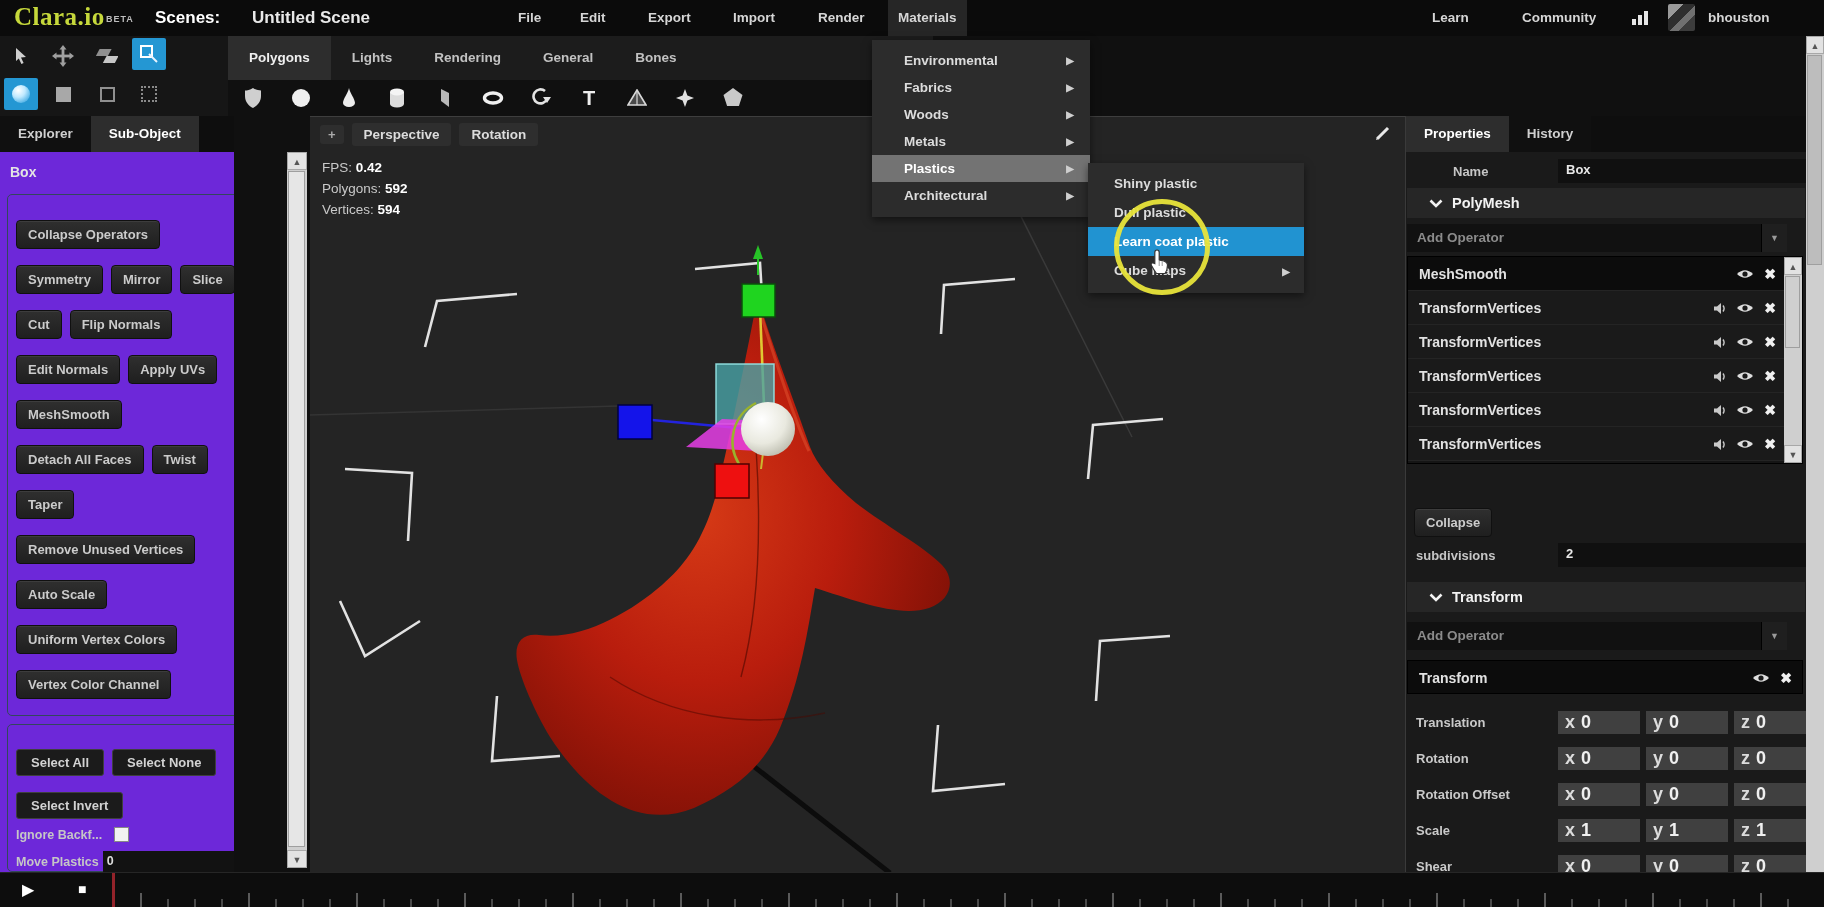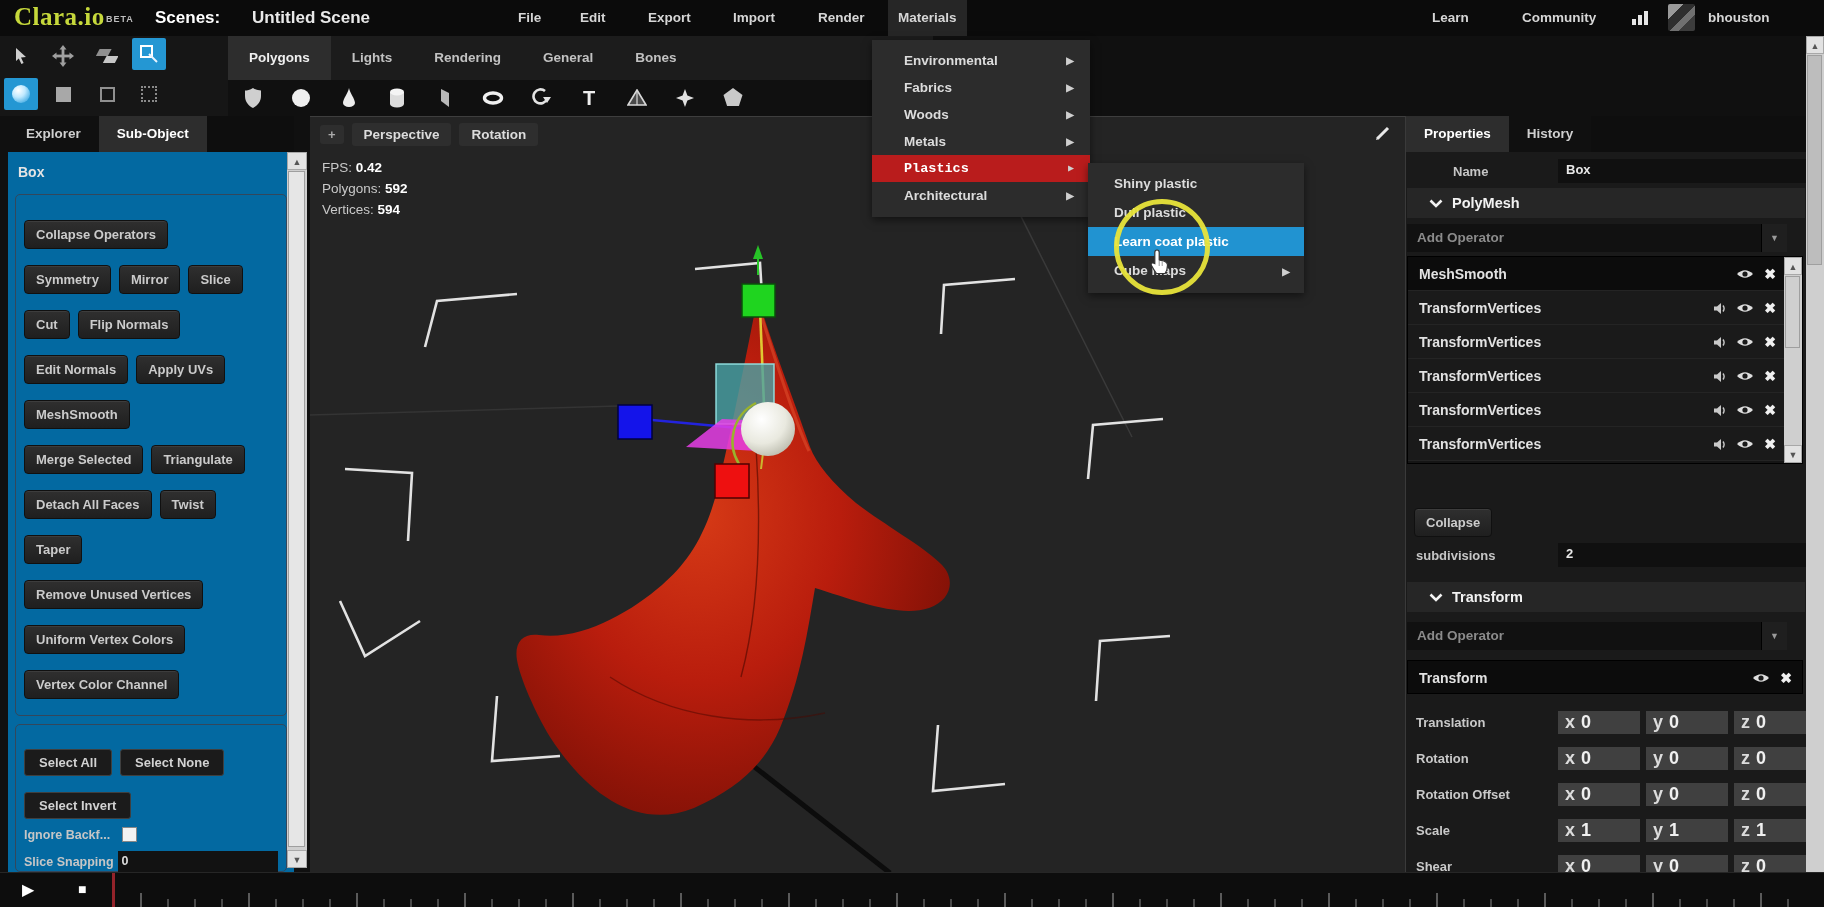--- a/index.html
+++ b/index.html
@@ -30,21 +30,21 @@
 
   
   #tabstrip { position:absolute; left:228px; top:36px; width:705px; height:44px; background:#1c1c1c; }
   .rtab { float:left; height:44px; line-height:44px; padding:0 21px; font-size:13.5px; font-weight:bold; color:#c2c2c2; }
   .rtab.active { background:#2d2d2d; color:#f0f0f0; }
   #shapebar { position:absolute; left:228px; top:80px; width:720px; height:36px; display:flex; align-items:center; gap:26px; padding-left:14px; }
   .shape { width:22px; height:22px; display:flex; align-items:center; justify-content:center; }
   .glyph-T { font-size:20px; font-weight:bold; color:#eee; }
 
   
-  #left-panel { position:absolute; left:8px; top:116px; width:286px; height:756px; background:#0369a1; overflow:hidden; }
+  #left-panel { position:absolute; left:0; top:116px; width:234px; height:756px; background:#6d28d9; overflow:hidden; }
   .ptab { float:left; height:36px; line-height:36px; padding:0 18px; font-size:13.5px; font-weight:bold; color:#cfcfcf; background:#101010; }
   .ptab.active { background:#2d2d2d; color:#fff; }
   #lp-tabrow { position:absolute; left:0; top:0; width:286px; height:36px; background:#0e0e0e; }
   #lp-object { position:absolute; left:10px; top:48px; font-size:14px; font-weight:bold; color:#e4e4e4; }
   #groupbox1 { position:absolute; left:7px; top:78px; width:272px; height:522px; border:1px solid #33475c; border-radius:5px; padding:9px 8px; }
   #groupbox2 { position:absolute; left:7px; top:608px; width:272px; height:148px; border:1px solid #33475c; border-radius:5px; padding:8px 8px; }
   .btnrow { display:flex; gap:8px; margin-bottom:11px;margin-top:16px; }
   .pbtn { background:linear-gradient(#2f2f2f,#1f1f1f); border:1px solid #101010; border-radius:4px;
     box-shadow:inset 0 1px 0 rgba(255,255,255,.07); color:#cbcbcb; font-size:13px; font-weight:bold;
     padding:6px 11px; white-space:nowrap; }
@@ -67,21 +67,21 @@
   .chip.mini { padding:2px 8px; color:#aaa; font-size:13px; }
   #vp-stats { position:absolute; left:12px; top:40px; z-index:5; }
   #vp-stats .srow { font-size:13.5px; color:#c9c9c9; line-height:21px; }
   #vp-stats .srow b { color:#fff; }
   #pencil-btn { position:absolute; right:14px; top:8px; z-index:5; }
 
   
   #mat-menu { position:absolute; left:872px; top:40px; width:218px; background:#2c2c2c; padding:7px 0 8px 0; z-index:50; box-shadow:0 3px 8px rgba(0,0,0,.5); }
   .mi { position:relative; height:27px; line-height:27px; padding-left:32px; font-size:13.5px; font-weight:bold; color:#dcdcdc; }
   .mi .arr { position:absolute; right:16px; top:0; font-size:10px; color:#cfcfcf; }
-  .mi.active { background:#b91c1c; color:#fff;font-family:Liberation Mono, monospace; }
+  .mi.active { background:#737373; color:#fff; }
   #mat-submenu { position:absolute; left:1088px; top:163px; width:216px; background:#2c2c2c; padding:6px 0 8px 0; z-index:50; box-shadow:0 3px 8px rgba(0,0,0,.5); }
   .smi { position:relative; height:29px; line-height:29px; padding-left:26px; font-size:13.5px; font-weight:bold; color:#dcdcdc; }
   .smi.active { background:#2193d1; color:#fff; }
   .smi .arr { position:absolute; right:14px; top:1px; font-size:10px; color:#cfcfcf; }
   #annot-circle { position:absolute; left:1114px; top:199px; width:96px; height:96px; border:5px solid rgba(232,228,58,.95); border-radius:50%; z-index:60; pointer-events:none; }
   #hand-cursor { position:absolute; left:1148px; top:248px; z-index:61; }
 
   
   #right-panel { position:absolute; left:1405px; top:116px; width:401px; height:756px; background:#1a1a1a; overflow:hidden; border-left:1px solid #3a3a3a; }
   #rp-tabrow { position:absolute; left:0; top:0; width:401px; height:36px; background:#0e0e0e; }
@@ -270,32 +270,31 @@
       <button class="pbtn">Flip Normals</button>
     </div>
     <div class="btnrow">
       <button class="pbtn">Edit Normals</button>
       <button class="pbtn">Apply UVs</button>
     </div>
     <div class="btnrow">
         <button class="pbtn">MeshSmooth</button>
       </div>
     <div class="btnrow">
-      <button class="pbtn">Merge Selected</button>
-      <button class="pbtn">Triangulate</button>
-    </div>
-    <div class="btnrow">
       <button class="pbtn">Detach All Faces</button>
       <button class="pbtn">Twist</button>
     </div>
     <div class="btnrow">
         <button class="pbtn">Taper</button>
       </div>
     <div class="btnrow">
         <button class="pbtn">Remove Unused Vertices</button>
+      </div>
+    <div class="btnrow">
+        <button class="pbtn">Auto Scale</button>
       </div>
     <div class="btnrow">
         <button class="pbtn">Uniform Vertex Colors</button>
       </div>
     <div class="btnrow">
         <button class="pbtn">Vertex Color Channel</button>
       </div>
   </div>
 
   <div id="groupbox2">
@@ -304,21 +303,21 @@
       <button class="sbtn">Select None</button>
     </div>
     <div class="btnrow" style="margin-bottom:8px;">
       <button class="sbtn">Select Invert</button>
     </div>
     <div style="display:flex;align-items:center;margin-bottom:9px;">
       <span class="lp-small-label">Ignore Backf...</span>
       <span id="chk"></span>
     </div>
     <div style="display:flex;align-items:center;">
-      <span class="lp-small-label">Slice Snapping</span>
+      <span class="lp-small-label">Move Plastics</span>
       <span id="msnap-field">0</span>
     </div>
   </div>
 </div>
 
 <div class="vsb" style="left:287px;top:152px;width:20px;height:716px;">
   <span class="arr" style="top:0;">▲</span>
   <span class="thumb" style="top:19px;width:17px;height:676px;"></span>
   <span class="arr" style="bottom:0;">▼</span>
 </div>

